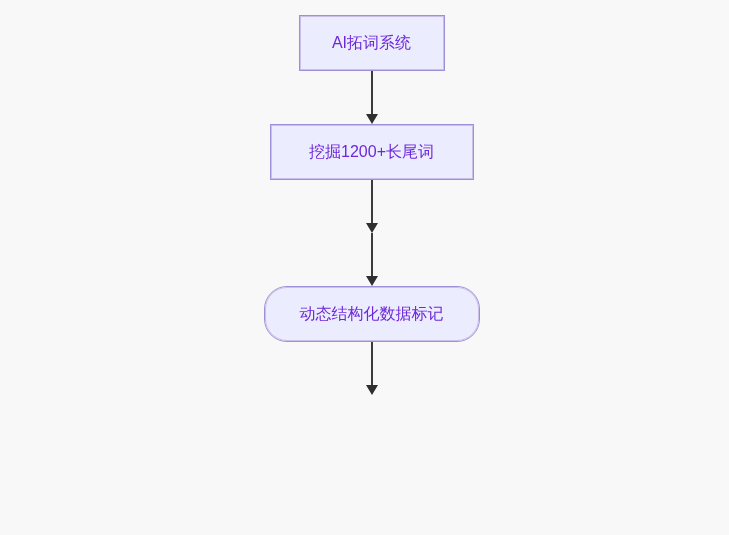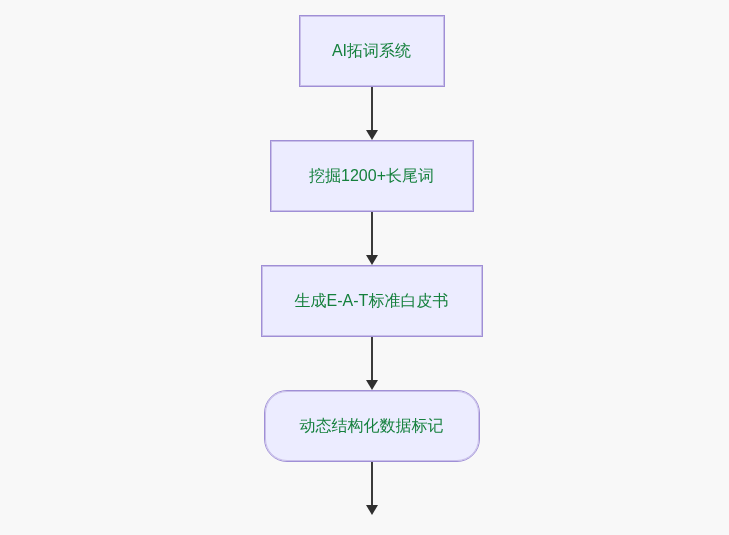--- a/index.html
+++ b/index.html
@@ -18,29 +18,29 @@
     height: 535px;
     padding-top: 15px;
     box-sizing: border-box;
     display: flex;
     flex-direction: column;
     align-items: center;
     transform: translateX(7px);
   }
   .node {
     box-sizing: border-box;
-    height: 72px;
+    height: 56px;
     display: flex;
     align-items: center;
     justify-content: center;
     background: #ECECFF;
     border: 1px solid #9f8fd6;
     outline: 1px solid #c9bfe9;
     outline-offset: -2px;
-    color: #15803d;
+    color: #6d28d9;
     font-size: 16px;
     line-height: 1;
     white-space: nowrap;
     text-align: center;
   }
   
   .node[data-idx="0"] { width: 146px; }
   .node[data-idx="1"] { width: 204px; }
   .node[data-idx="2"] { width: 222px; }
   .node[data-idx="3"] { width: 216px; border-radius: 23px; }
@@ -84,23 +84,20 @@
       <div class="shaft"></div>
       <div class="head"></div>
     </div>
     <div class="node" data-idx="1">
       <span>挖掘1200+长尾词</span>
     </div>
     <div class="arrow">
       <div class="shaft"></div>
       <div class="head"></div>
     </div>
-    <div class="node" data-idx="2">
-      <span>生成E-A-T标准白皮书</span>
-    </div>
     <div class="arrow">
       <div class="shaft"></div>
       <div class="head"></div>
     </div>
     <div class="node" data-idx="3">
       <span>动态结构化数据标记</span>
     </div>
     <div class="arrow">
       <div class="shaft"></div>
       <div class="head"></div>

